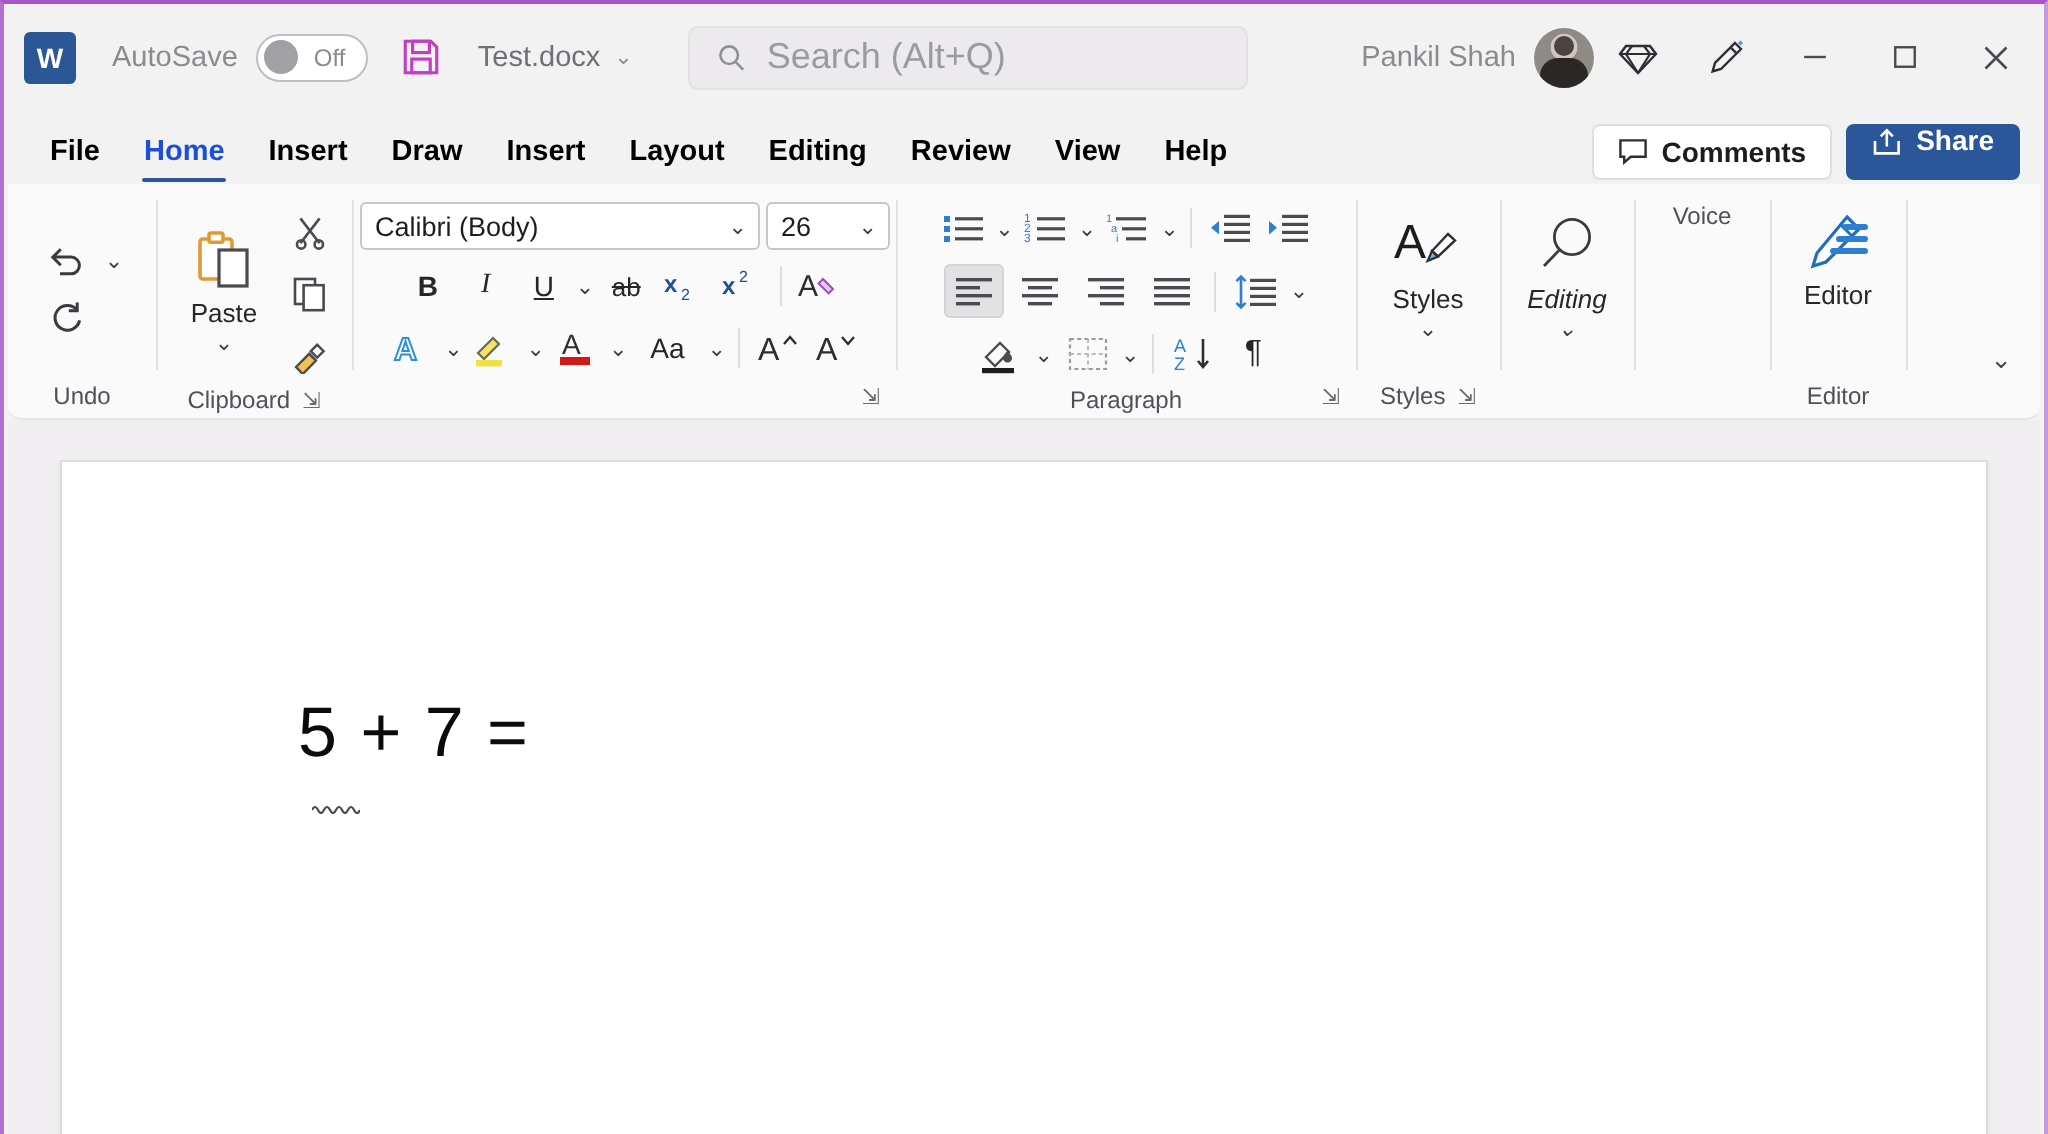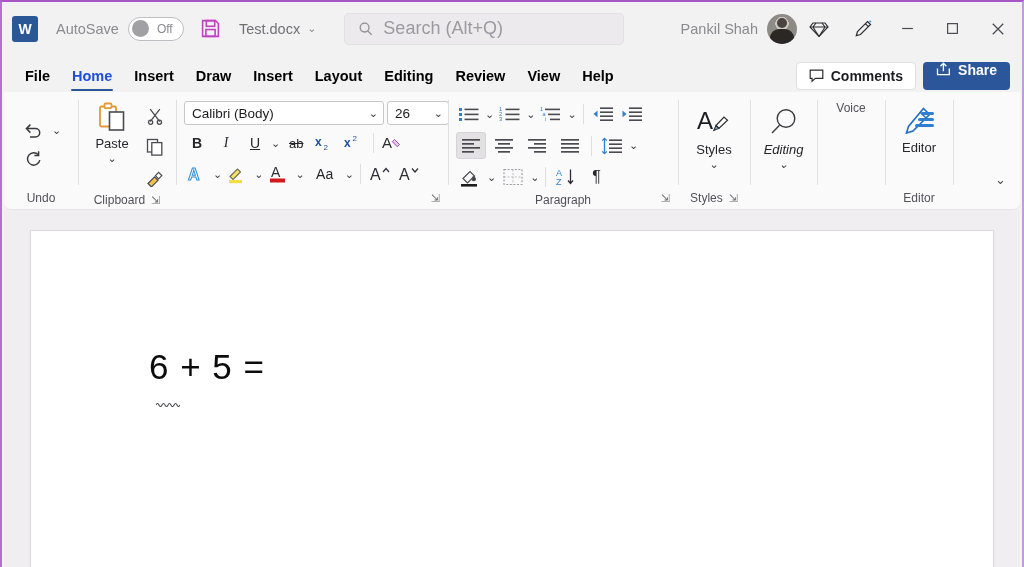--- a/index.html
+++ b/index.html
@@ -121,23 +121,23 @@
     height: 2.5px; background: #2b579a; border-radius: 2px;
   }
   .tabbar-right { margin-left:auto; display:flex; align-items:center; gap:7px; padding-right:12px; padding-bottom:2px;}
   .comments-btn {
     height: 28px; padding: 0 12px; border-radius: 4px;
     background: #fff; border: 1px solid #e0dee0;
     display:flex; align-items:center; gap:7px;
     font-size: 14px; font-weight:bold; color:#1d1d20;
   }
   .share-btn {
-    height: 28px; padding: 0 13px; border-radius: 4px;
+    height: 28px; padding: 12px 13px; border-radius: 4px;
     background: #2b579a; color:#fff;
-    display:flex; align-items:flex-start; gap:7px;
+    display:flex; align-items:flex-end; gap:7px;
     font-size: 14px; font-weight:bold;
   }
 
   
   .ribbon {
     height: 118px; background: #fbfafb;
     border-radius: 0 0 7px 7px;
     margin: 0 2px;
     display: flex;
     position: relative;
@@ -145,21 +145,21 @@
   }
   .rgroup {
     display: flex; flex-direction: column;
     position: relative;
     padding: 5px 0 0 0;
   }
   .rgroup + .rgroup::before {
     content:""; position:absolute; left:0; top:8px; bottom:24px;
     width:1px; background:#e2e0e2;
   }
-  .rbody { flex: 1; display: flex; align-items: flex-start; }
+  .rbody { flex: 1; display: flex; align-items: center; }
   .glabel {
     height: 22px; font-size: 12px; color: #50505a;
     display:flex; align-items:center; justify-content:center;
     gap: 6px;
   }
   .dlaunch { color:#6a6a72; font-size: 11px; }
 
   .ico { display:flex; align-items:center; justify-content:center; }
   .cm { font-size: 11px; color:#3a3a40; }
 
@@ -734,21 +734,21 @@
     </div>
 
     <div class="rgroup tail-grp">
       <span class="ribbon-collapse">⌄</span>
     </div>
   </div>
 
   <div class="docarea">
     <div class="page">
 
-      <div class="doc-text">6 + 5 =</div>
+      <div class="doc-text">5 + 7 =</div>
 
       <svg class="squiggle" viewBox="0 0 24 6">
         <path d="M0 4 Q1.5 1 3 4 T6 4 T9 4 T12 4 T15 4 T18 4 T21 4 T24 4" fill="none" stroke="#4a4a50" stroke-width="1.1"></path>
       </svg>
 
     </div>
   </div>
 
 </div>
 

